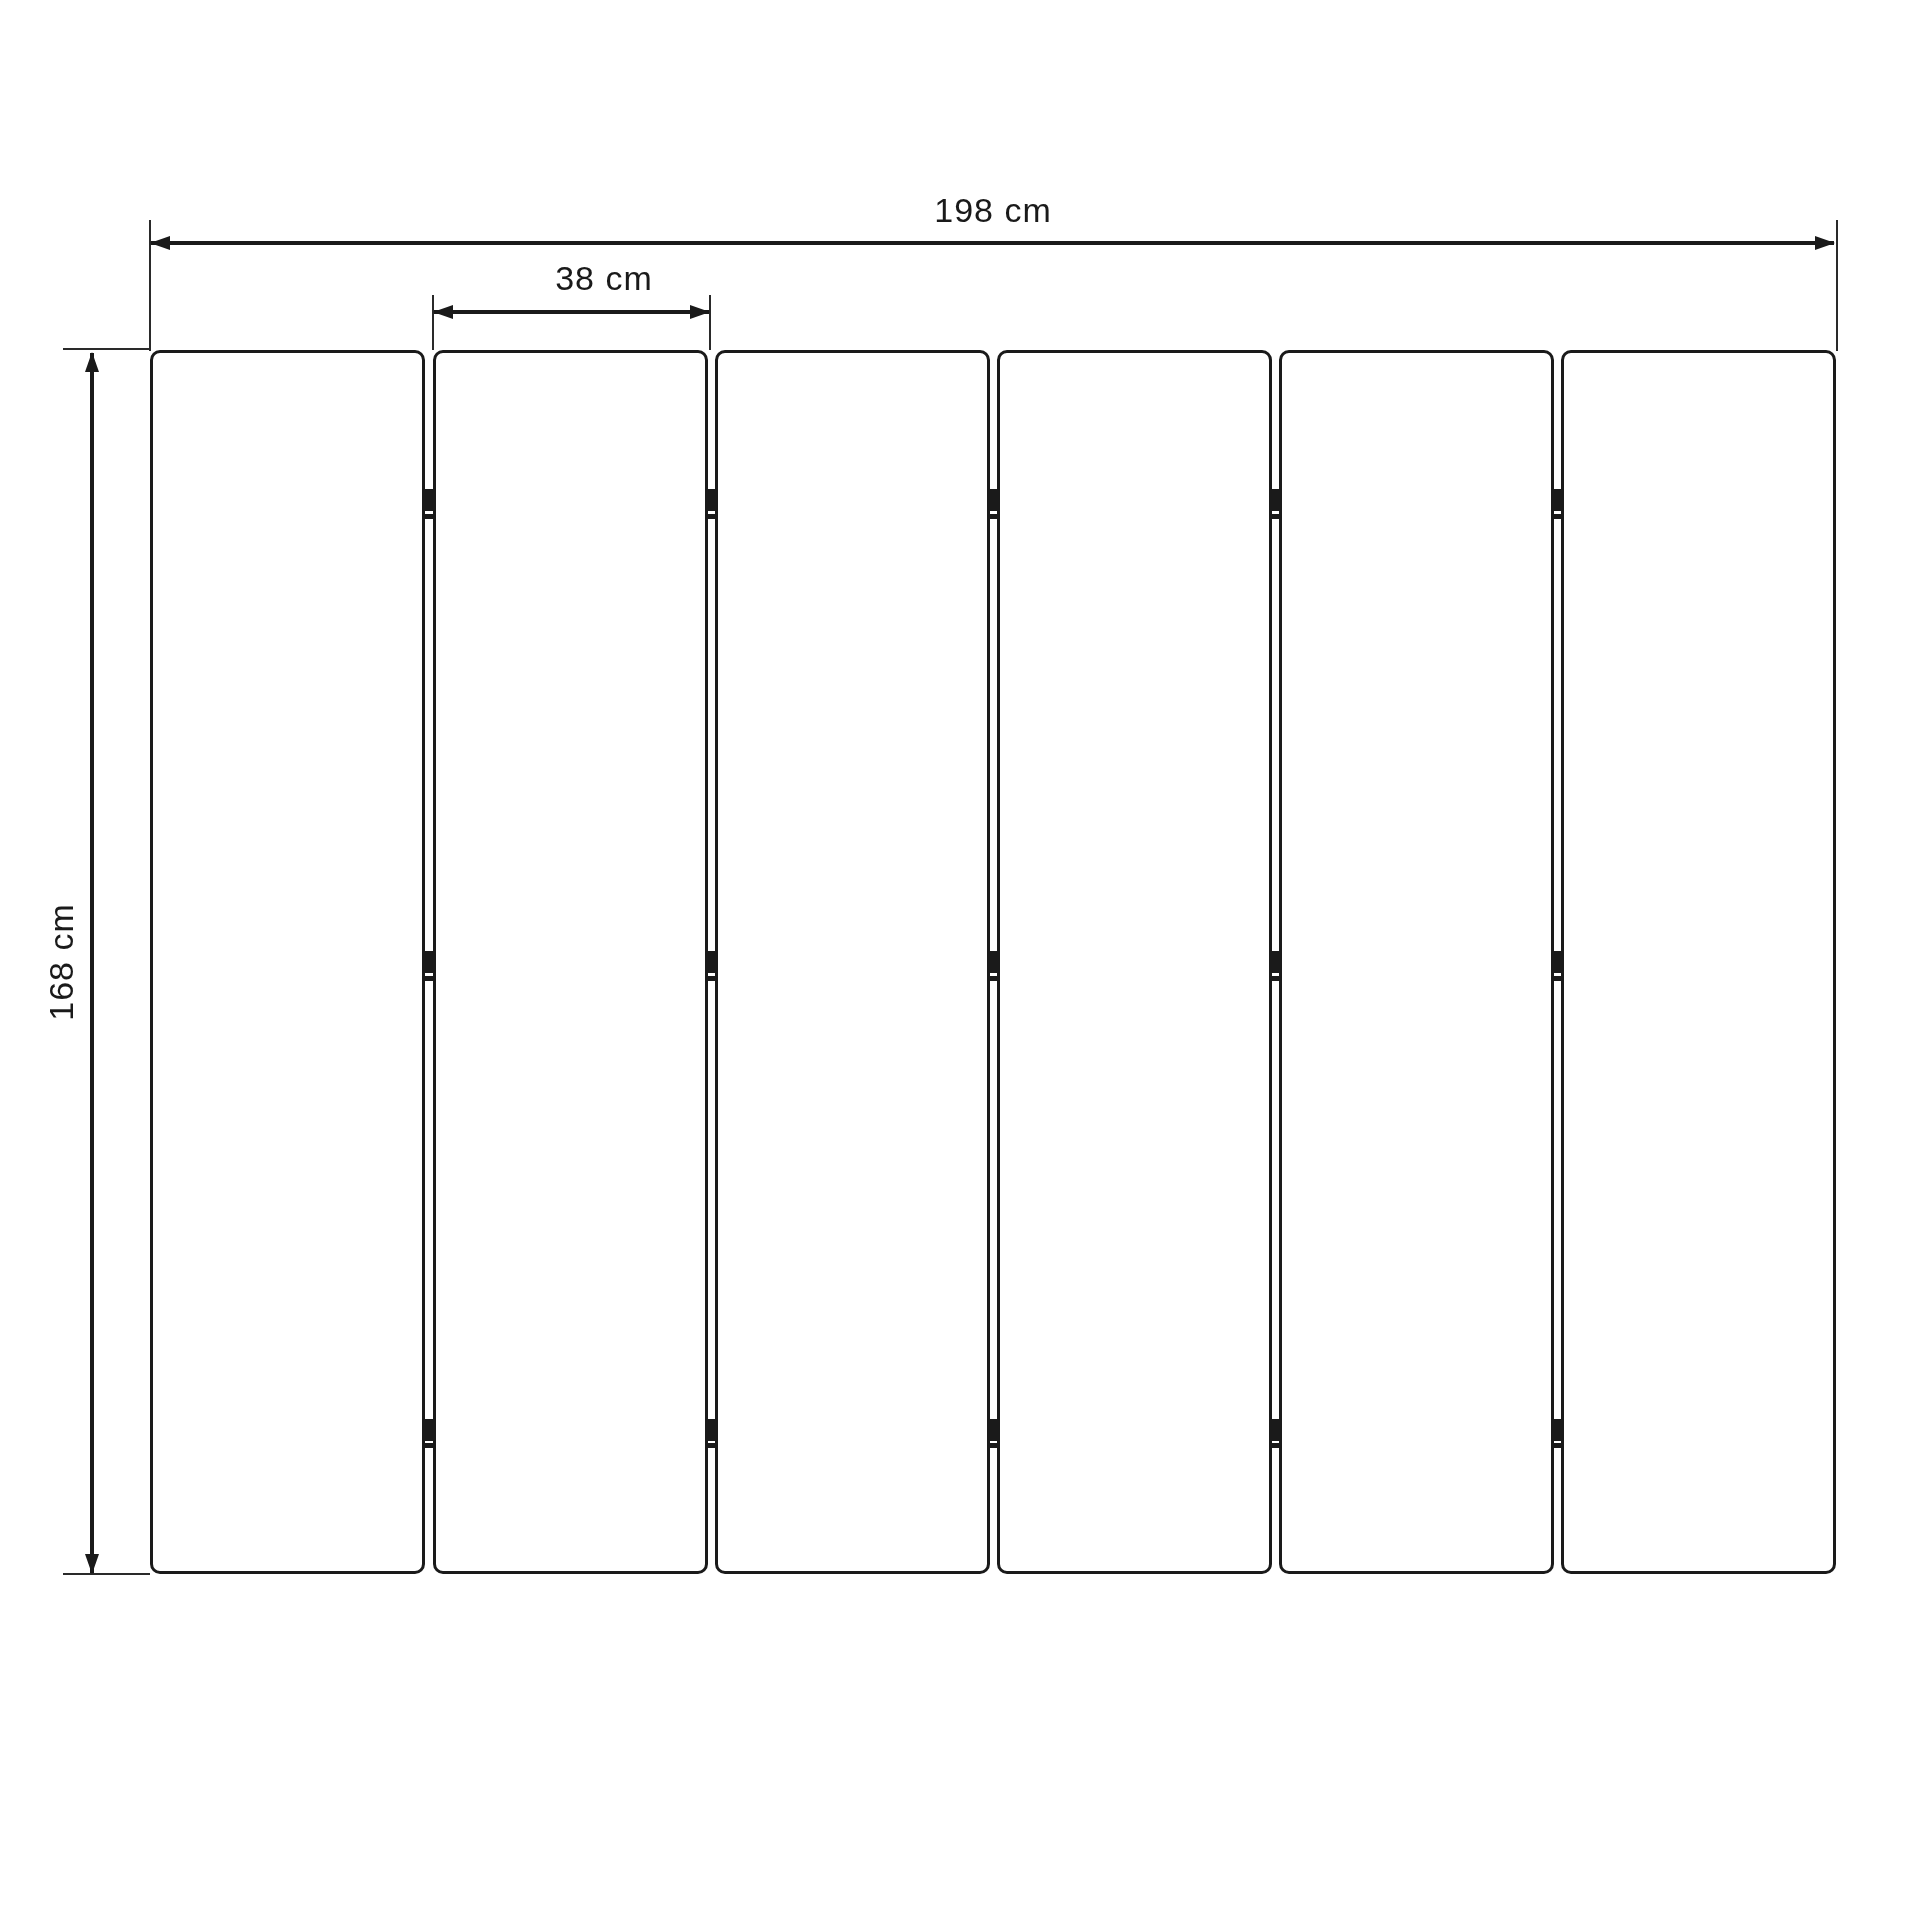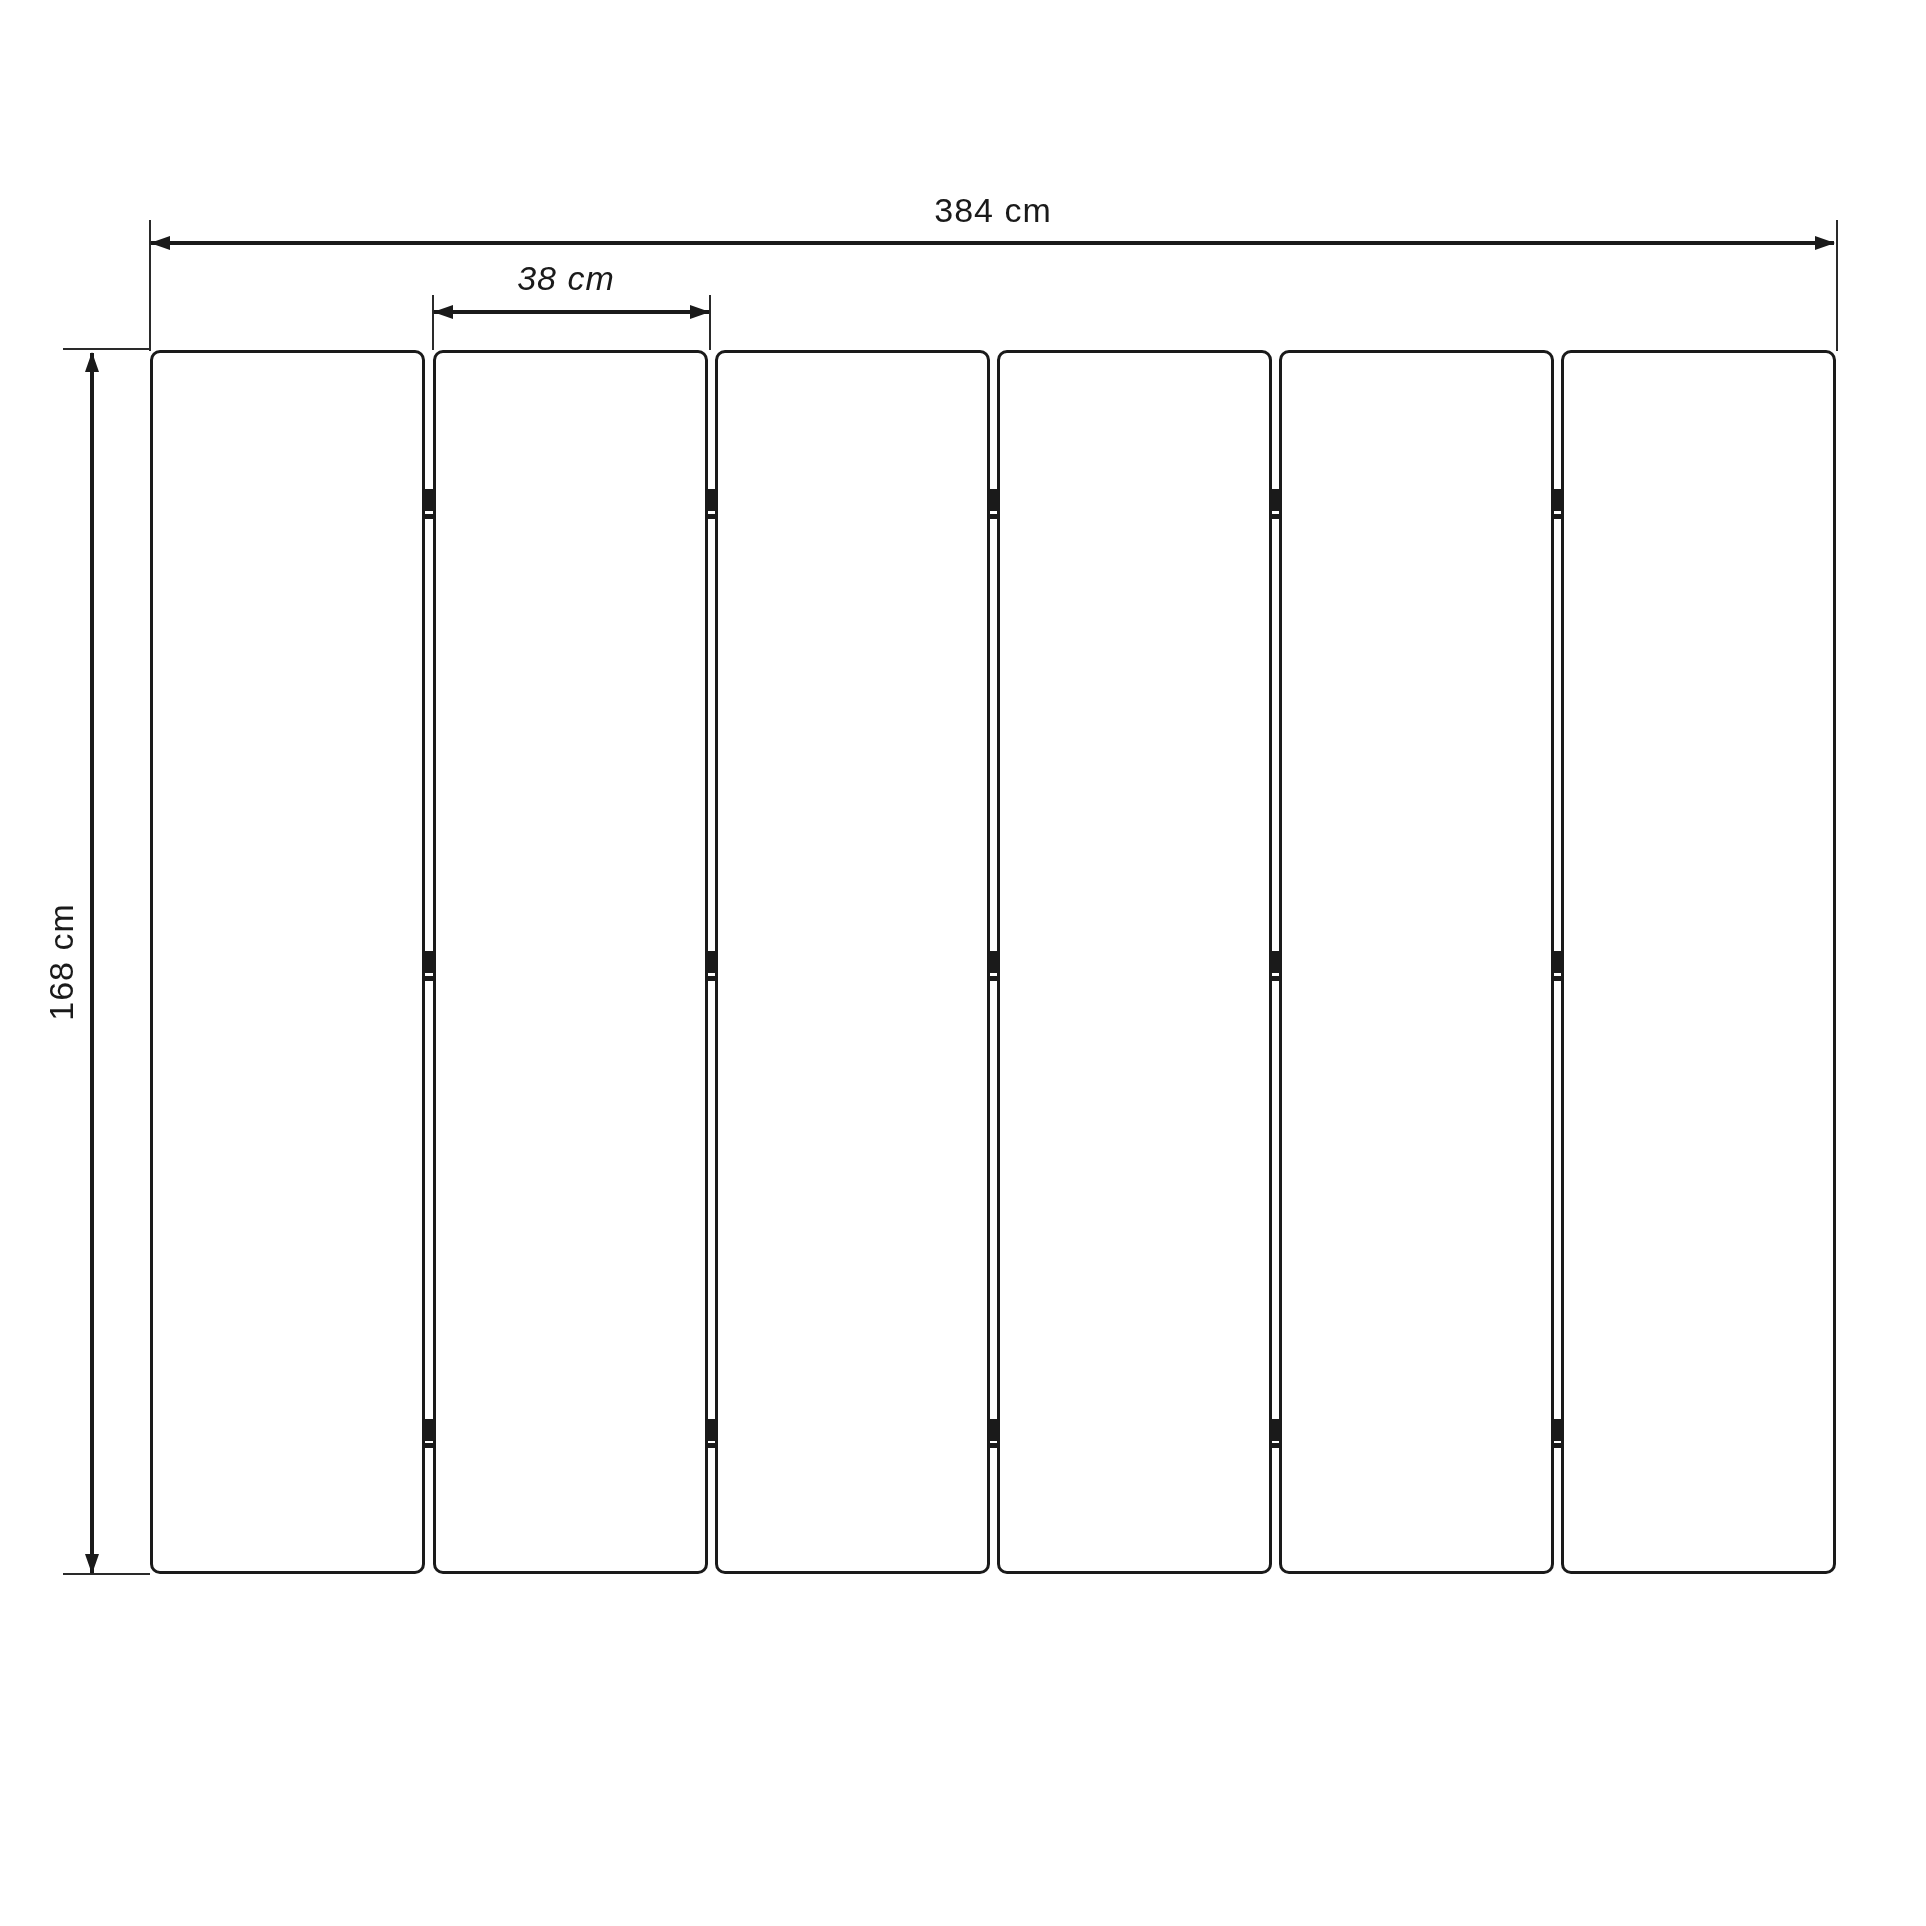--- a/index.html
+++ b/index.html
@@ -76,29 +76,29 @@
   .hinge-notch{
     position:absolute;width:12px;height:5px;
     background:var(--ink);
   }
 </style>
 </head>
 <body>
 
 <div class="canvas">
 
-  <div class="dim-label" style="left:993px;top:210px;">384 cm</div>
+  <div class="dim-label" style="left:993px;top:210px;">198 cm</div>
   <div class="ext-v" style="left:149px;top:220px;height:131px;"></div>
   <div class="ext-v" style="left:1836px;top:220px;height:131px;"></div>
   <div class="dim-line-h" style="left:151px;top:241px;width:1683px;">
     <span class="ah ah-left"></span>
     <span class="ah ah-right"></span>
   </div>
 
-  <div class="dim-label" style="left:566px;top:278px;font-style:italic;">38 cm</div>
+  <div class="dim-label" style="left:604px;top:278px;">38 cm</div>
   <div class="ext-v" style="left:432px;top:295px;height:55px;"></div>
   <div class="ext-v" style="left:709px;top:295px;height:55px;"></div>
   <div class="dim-line-h" style="left:434px;top:310px;width:275px;">
     <span class="ah ah-left"></span>
     <span class="ah ah-right"></span>
   </div>
 
   <div class="dim-label rot" style="left:61px;top:962px;">168 cm</div>
   <div class="ext-h" style="left:63px;top:348px;width:87px;"></div>
   <div class="ext-h" style="left:63px;top:1573px;width:87px;"></div>

